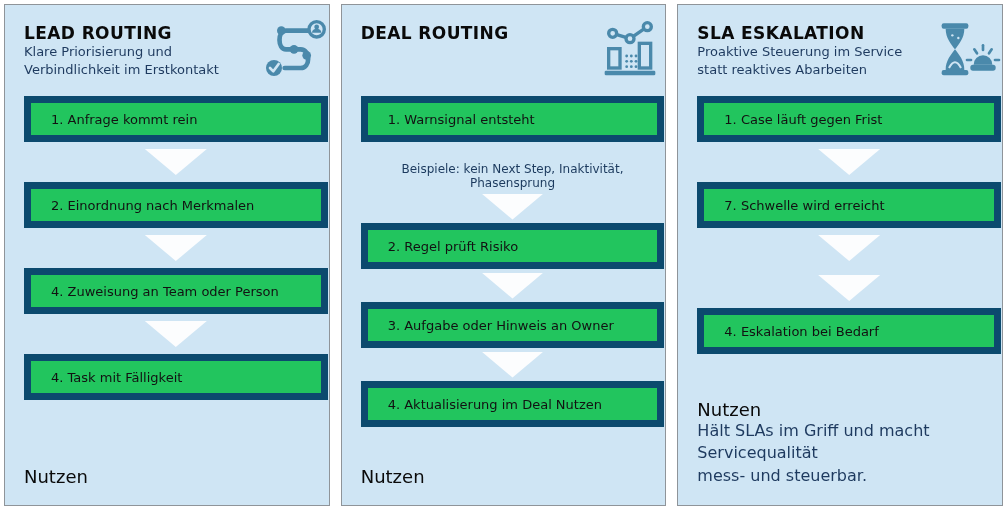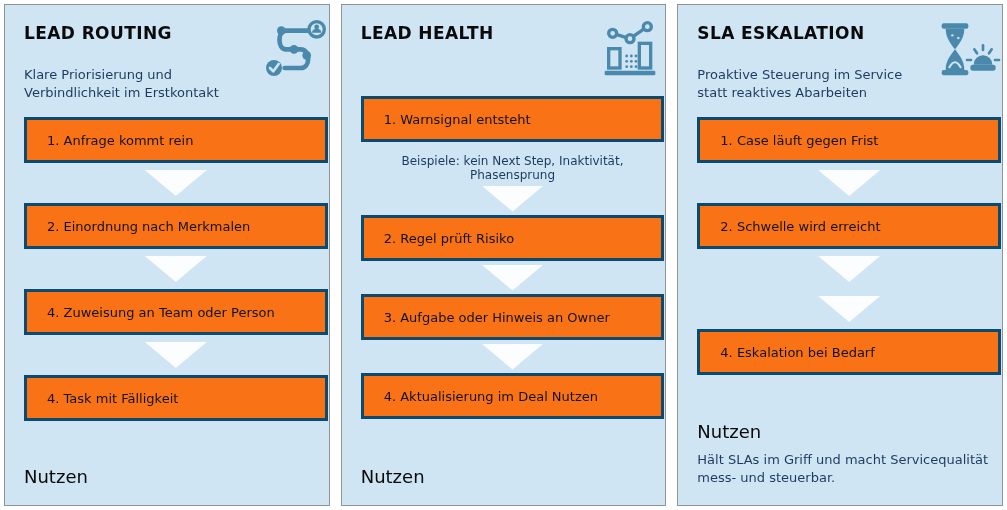--- a/index.html
+++ b/index.html
@@ -2,33 +2,33 @@
 <html><head>
 <meta charset="utf-8">
 <style>
   html,body{margin:0;padding:0;background:#ffffff;}
   body{width:1007px;height:510px;font-family:"DejaVu Sans","Liberation Sans",sans-serif;}
   .board{display:flex;gap:11px;box-sizing:border-box;width:1007px;height:510px;padding:4px;}
   .panel{flex:1;background:#cfe5f4;border:1px solid #8f9499;box-sizing:border-box;
          display:flex;flex-direction:column;padding:15px 1px 18px 19px;}
   .panel-header{display:flex;justify-content:space-between;align-items:flex-start;margin-bottom:16px;}
   .panel-title{font-size:17px;font-weight:bold;color:#0a0a0a;letter-spacing:.4px;padding-top:3px;}
-  .panel-subtitle{font-size:13px;color:#1e3a5f;margin-top:23px;line-height:1.35;white-space:pre-line;}
+  .panel-subtitle{font-size:13px;color:#1e3a5f;margin-top:0;line-height:1.35;white-space:pre-line;}
   .panel-icon{flex:0 0 auto;margin-left:8px;}
   .panel-icon svg{width:68px;height:60px;display:block;}
-  .step{background:#f97316;border:3px solid #0c4a6e;height:46px;box-sizing:border-box;
+  .step{background:#22c55e;border:7px solid #0c4a6e;height:46px;box-sizing:border-box;
         display:flex;align-items:center;padding-left:20px;font-size:13px;color:#121212;}
   .arrow-row{height:40px;display:flex;align-items:center;justify-content:center;}
   .arrow{width:62px;height:26px;background:#fcfdfe;
          clip-path:polygon(0 0,100% 0,50% 100%);}
-  .step-note{font-size:12px;color:#1c3a5e;margin-top:12px;text-align:center;}
+  .step-note{font-size:12px;color:#1c3a5e;margin-top:20px;text-align:center;}
   .panel[data-name="panel-deal-health"] .arrow-row{height:33px;}
   .benefit{margin-top:auto;}
   .benefit-title{font-size:18px;color:#0a0a0a;}
-  .benefit-text{font-size:13px;color:#1e3a5f;margin-top:9px;line-height:1.4;white-space:pre-line;}
+  .benefit-text{font-size:16px;color:#1e3a5f;line-height:1.4;white-space:pre-line;}
 </style>
 </head>
 <body>
 
 <div class="board" data-name="process-board">
 
   <div class="panel" data-name="panel-lead-routing">
     <div class="panel-header" data-name="panel-header">
       <div data-name="panel-header-text">
         <div class="panel-title" data-name="panel-title">LEAD ROUTING</div>
@@ -65,21 +65,21 @@
     <div class="step" data-name="step-box">4. Task mit Fälligkeit</div>
 
     <div class="benefit" data-name="benefit-block">
       <div class="benefit-title" data-name="benefit-title">Nutzen</div>
     </div>
   </div>
 
   <div class="panel" data-name="panel-deal-health">
     <div class="panel-header" data-name="panel-header">
       <div data-name="panel-header-text">
-        <div class="panel-title" data-name="panel-title">LEAD HEALTH</div>
+        <div class="panel-title" data-name="panel-title">DEAL ROUTING</div>
       </div>
       <div class="panel-icon" data-name="bar-line-chart-icon">
         <svg viewBox="0 0 100 90">
           <rect x="12" y="76" width="76" height="7" rx="2" fill="#4a89ab"></rect>
           <rect x="18" y="43" width="17" height="29" fill="none" stroke="#4a89ab" stroke-width="5"></rect>
           <rect x="64" y="35" width="17" height="37" fill="none" stroke="#4a89ab" stroke-width="5"></rect>
           <g fill="#4a89ab">
             <circle cx="45" cy="54" r="2.1"></circle>
               <circle cx="52" cy="54" r="2.1"></circle>
               <circle cx="59" cy="54" r="2.1"></circle>
@@ -143,21 +143,21 @@
             <line x1="92" y1="60" x2="98" y2="60"></line>
           </g>
         </svg>
       </div>
     </div>
 
     <div class="step" data-name="step-box">1. Case läuft gegen Frist</div>
     <div class="arrow-row" data-name="flow-arrow-row">
         <div class="arrow" data-name="down-arrow-icon"></div>
       </div>
-    <div class="step" data-name="step-box">2. Schwelle wird erreicht</div>
+    <div class="step" data-name="step-box">7. Schwelle wird erreicht</div>
     <div class="arrow-row" data-name="flow-arrow-row">
         <div class="arrow" data-name="down-arrow-icon"></div>
       </div>
     <div class="arrow-row" data-name="flow-arrow-row">
         <div class="arrow" data-name="down-arrow-icon"></div>
       </div>
     <div class="step" data-name="step-box">4. Eskalation bei Bedarf</div>
 
     <div class="benefit" data-name="benefit-block">
       <div class="benefit-title" data-name="benefit-title">Nutzen</div>

